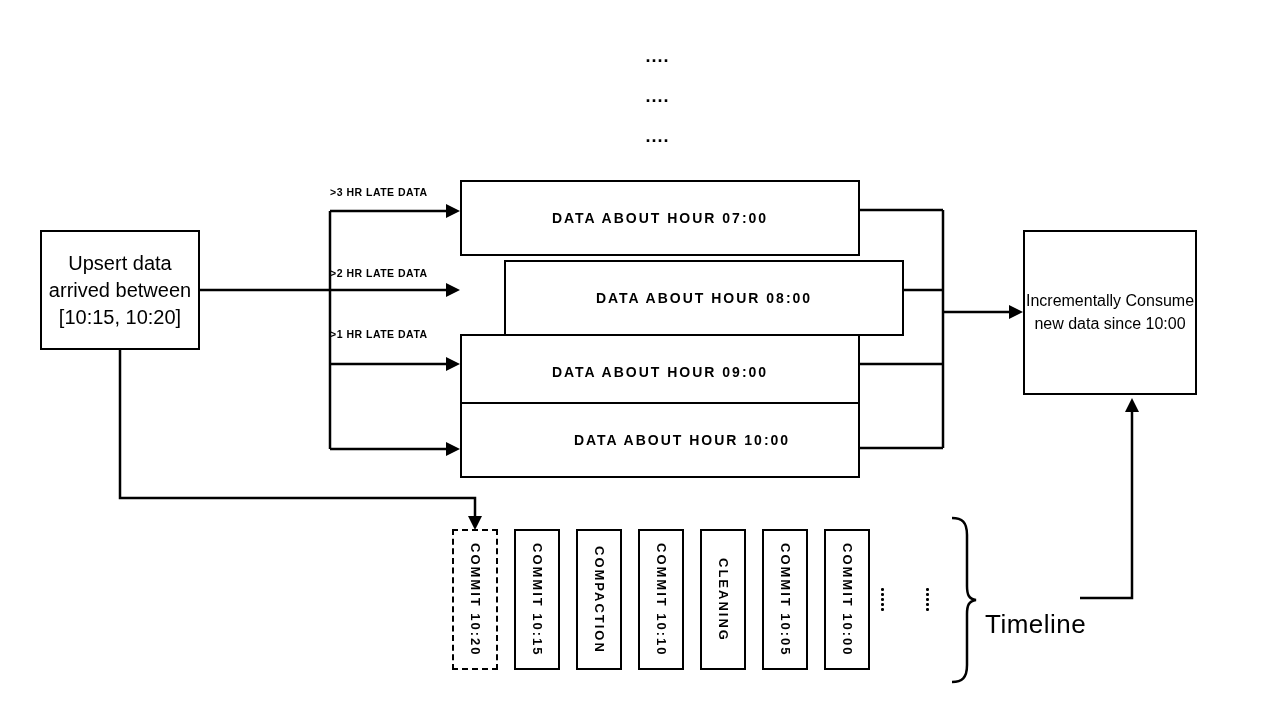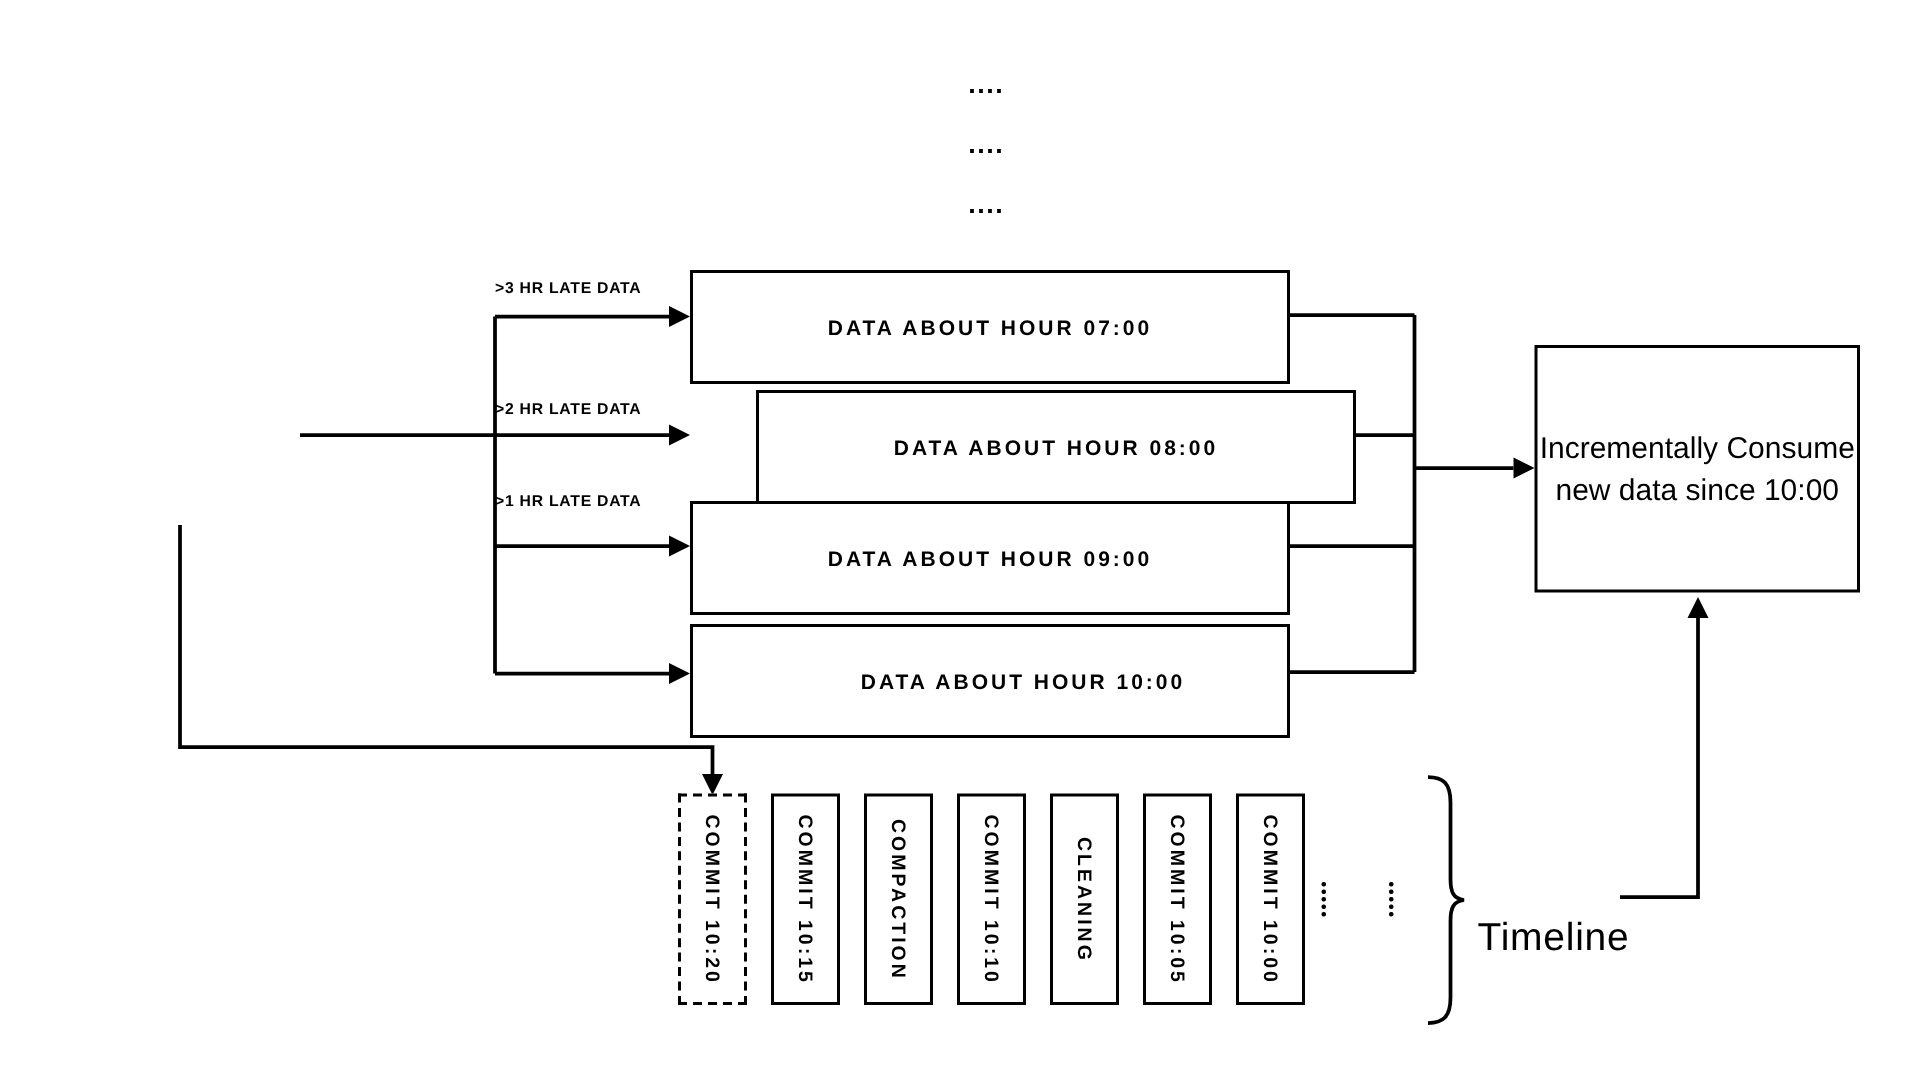--- a/index.html
+++ b/index.html
@@ -18,27 +18,27 @@
     border:2.5px solid #000;
     background:#fff;
     display:flex;
     flex-direction:column;
     align-items:center;
     justify-content:center;
     text-align:center;
     box-sizing:border-box;
   }
   .upsert{left:40px;top:230px;width:160px;height:120px;font-size:20px;line-height:1.35;}
-  .consume{left:1023px;top:230px;width:217px;height:165px;font-size:20px;line-height:1.4;}
+  .consume{left:1023px;top:230px;width:174px;height:165px;font-size:16px;line-height:1.4;}
 
   .hourbox{
     left:460px;width:400px;height:76px;
     font-weight:bold;font-size:14px;letter-spacing:2px;
   }
-  .hb0{top:180px;} .hb1{top:260px;margin-left:44px;} .hb2{top:334px;} .hb3{top:416px;padding-left:44px;}
+  .hb0{top:180px;} .hb1{top:260px;margin-left:44px;} .hb2{top:334px;} .hb3{top:402px;padding-left:44px;}
 
   .late-label{
     position:absolute;left:330px;width:110px;
     text-align:left;font-size:10.5px;font-weight:bold;letter-spacing:0.5px;
     white-space:nowrap;
   }
   .ll0{top:186px;} .ll1{top:267px;} .ll2{top:328px;}
 
   .commit{
     top:529px;width:46px;height:141px;
@@ -98,20 +98,25 @@
     <path d="M1080 598 L1132 598 L1132 412"></path>
     <polygon points="1125,412 1139,412 1132,398" fill="#000" stroke="none"></polygon>
 
     <path d="M952 518 C962 518 967 522 967 535 L967 586 C967 595 969 599 976 600 C969 601 967 605 967 614 L967 665 C967 678 962 682 952 682"></path>
   </svg>
 
   <div class="dots-top dt0">....</div>
   <div class="dots-top dt1">....</div>
   <div class="dots-top dt2">....</div>
 
+  <div class="node upsert">
+    <div>Upsert data</div>
+    <div>arrived between</div>
+    <div>[10:15, 10:20]</div>
+  </div>
 
   <div class="late-label ll0">&gt;3 HR LATE DATA</div>
   <div class="late-label ll1">&gt;2 HR LATE DATA</div>
   <div class="late-label ll2">&gt;1 HR LATE DATA</div>
 
   <div class="node hourbox hb0">DATA ABOUT HOUR 07:00</div>
   <div class="node hourbox hb1">DATA ABOUT HOUR 08:00</div>
   <div class="node hourbox hb2">DATA ABOUT HOUR 09:00</div>
   <div class="node hourbox hb3">DATA ABOUT HOUR 10:00</div>
 

